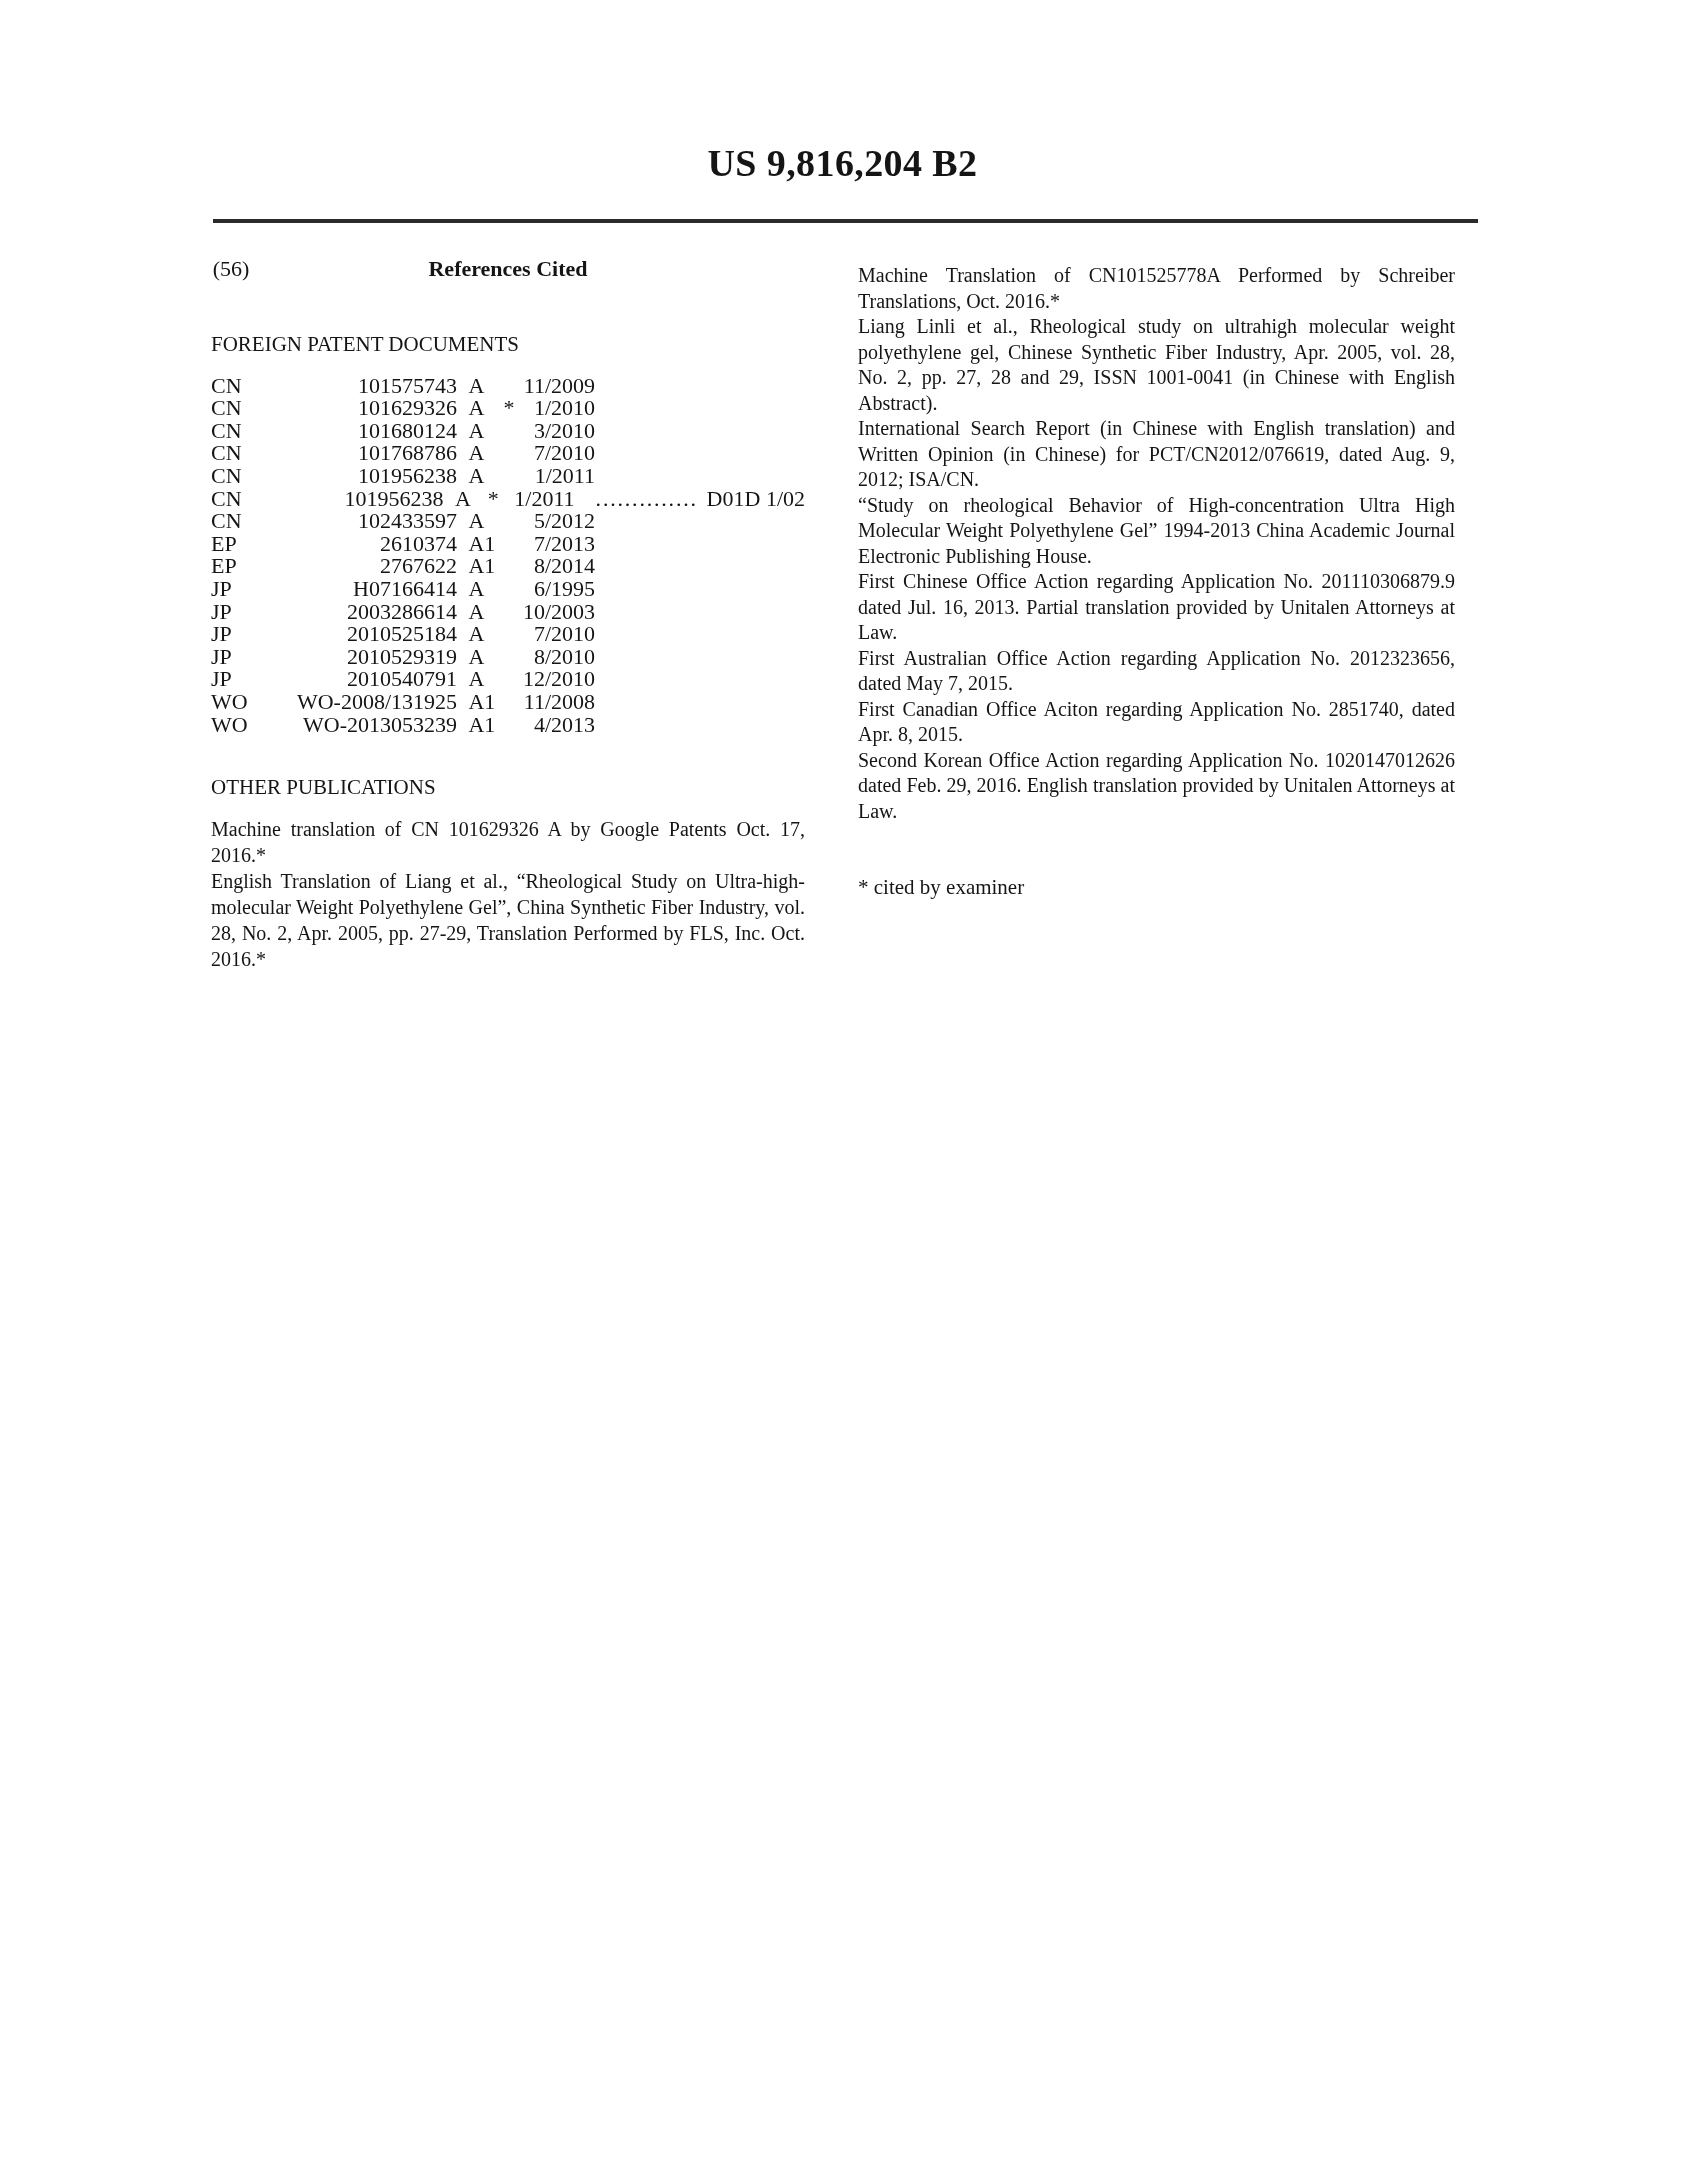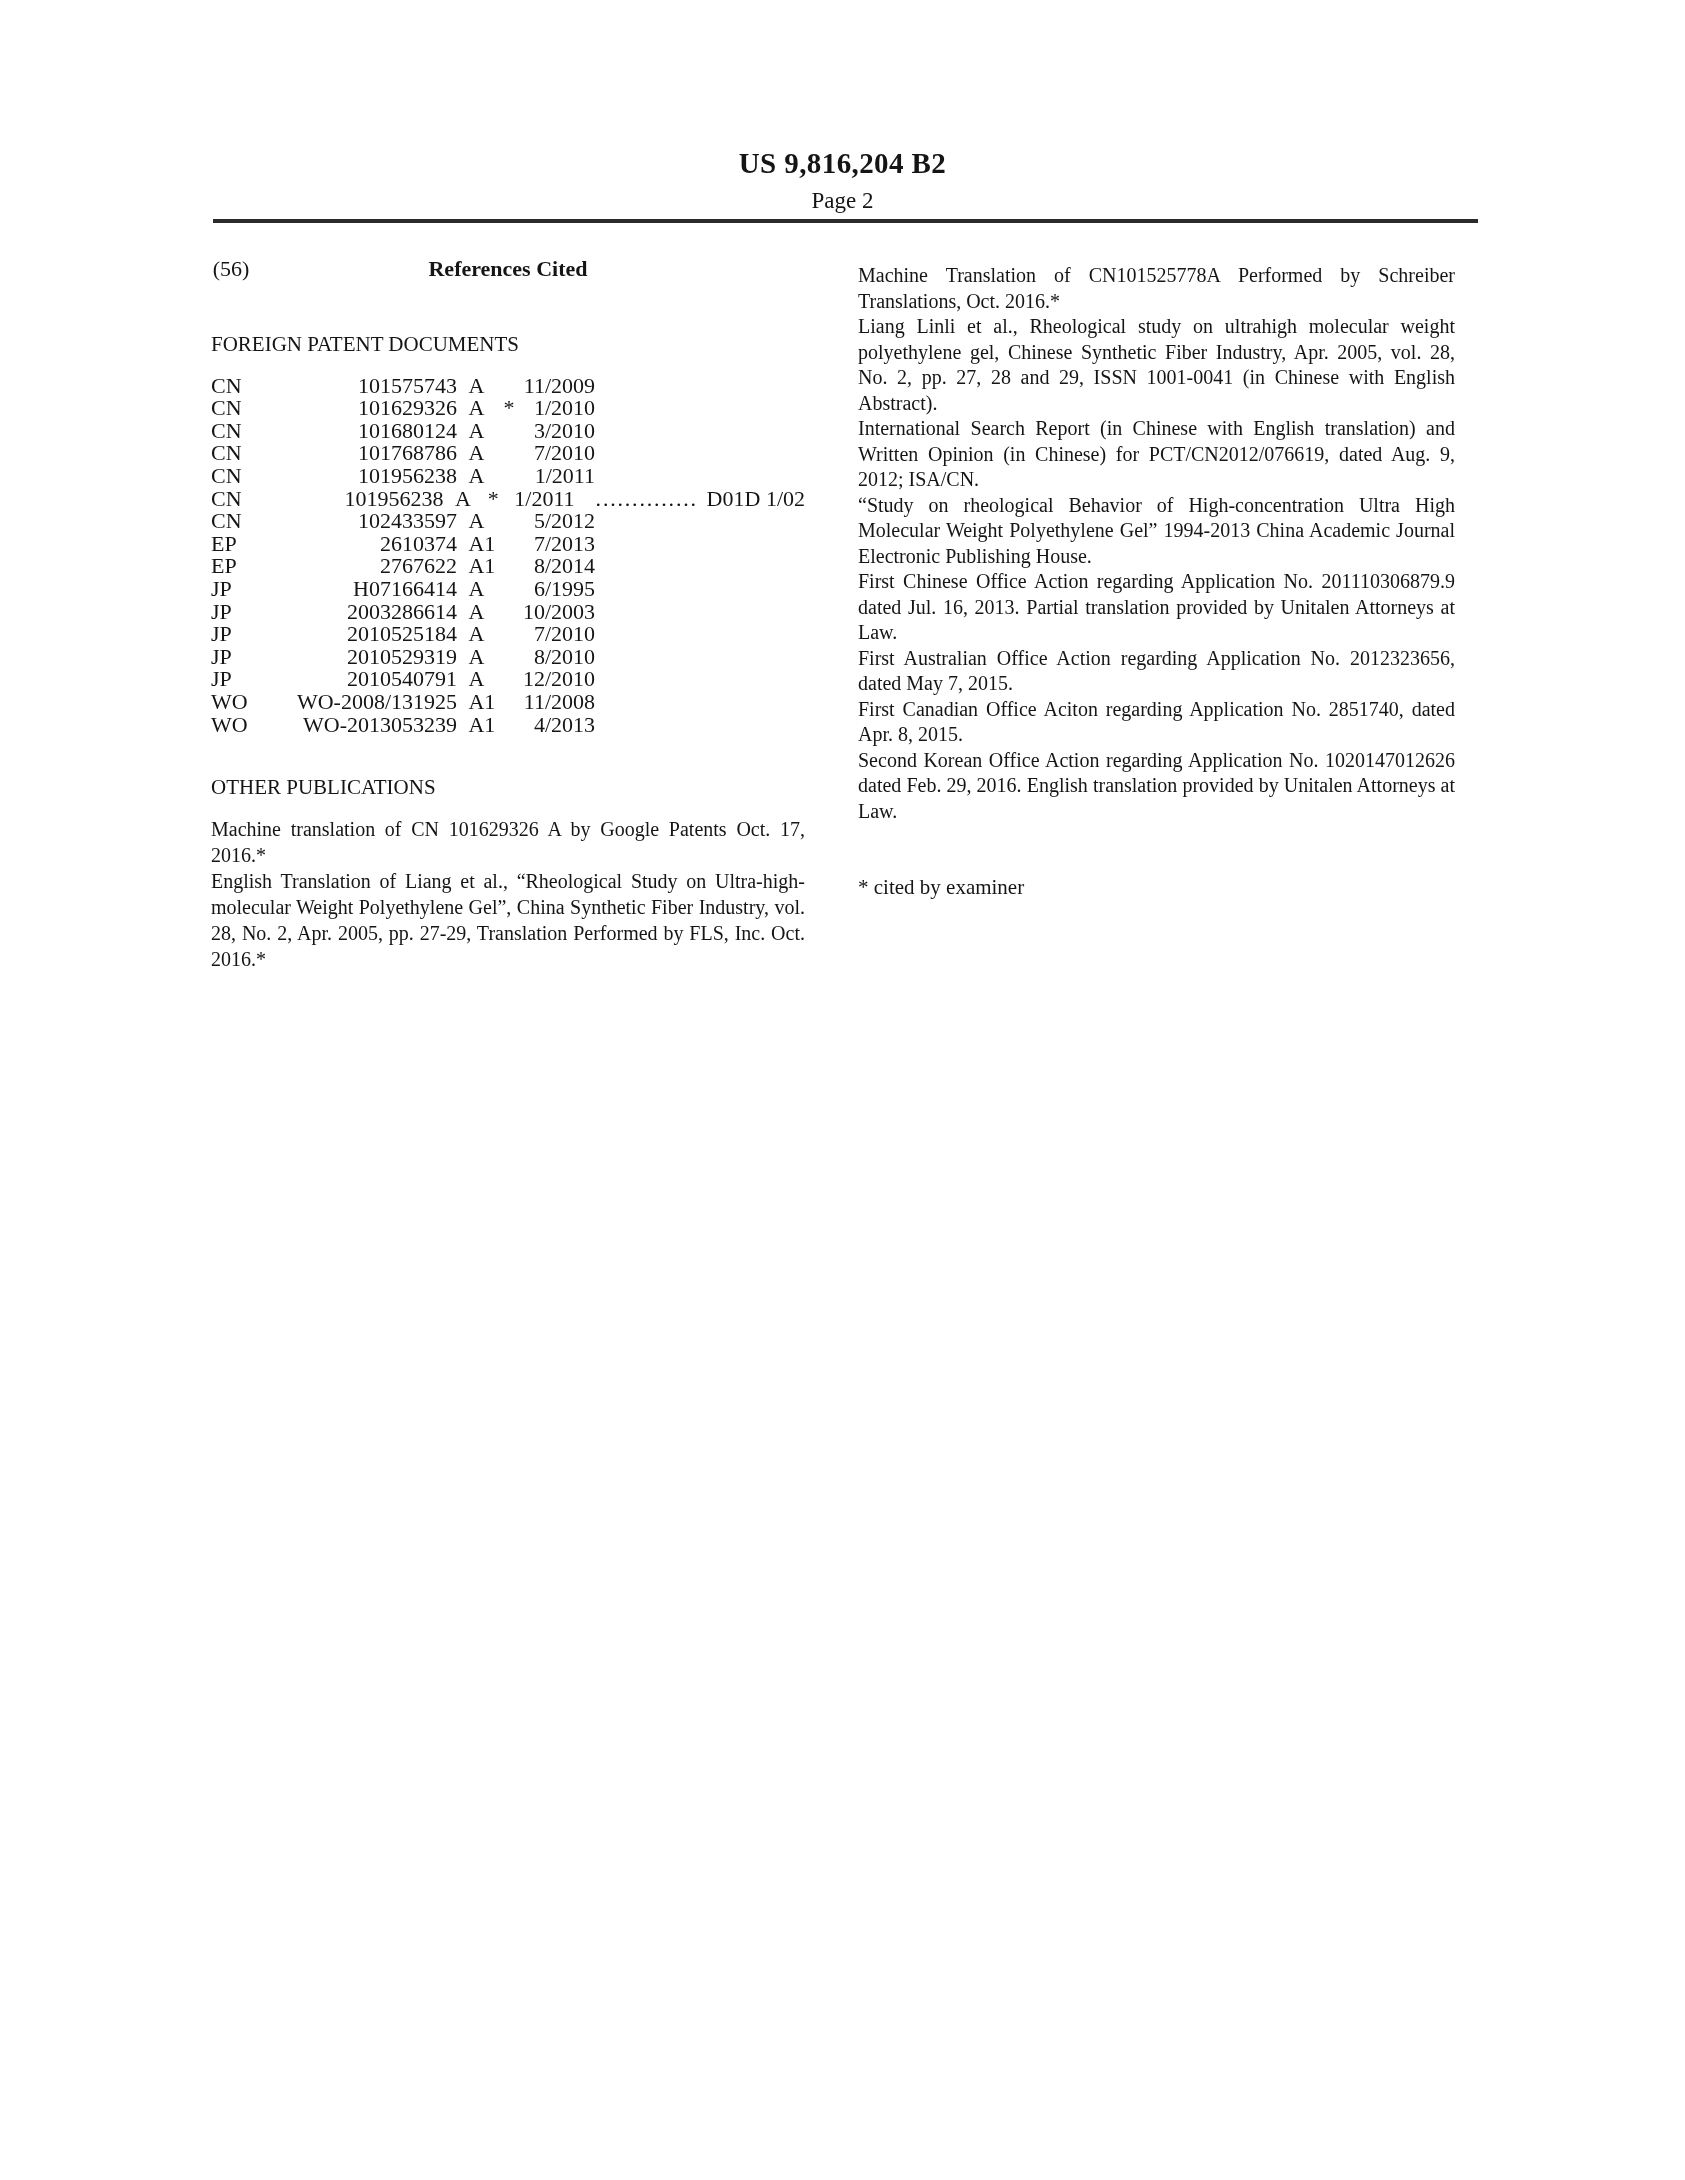--- a/index.html
+++ b/index.html
@@ -14,21 +14,21 @@
     font-family: "Liberation Serif", "DejaVu Serif", serif;
     color: #151515;
   }
 
   
   .patent-number {
     position: absolute;
     top: 146px; left: 0;
     width: 100%;
     text-align: center;
-    font-size: 29px;
+    font-size: 38px;
     font-weight: bold;
     letter-spacing: 0.4px;
     line-height: 35px;
   }
   .page-label {
     position: absolute;
     top: 188px; left: 0;
     width: 100%;
     text-align: center;
     font-size: 23px;
@@ -99,21 +99,20 @@
   }
   .footnote-gap { height: 24.6px; }
 </style>
 </head>
 <body>
 
 <div class="page">
 
   <div class="patent-number">US 9,816,204 B2</div>
 
-  <div class="page-label">Page 2</div>
 
   <div class="rule"></div>
 
   <section class="col col-left">
 
     <div class="section-head">
       <span class="sec-num">(56)</span>
       <span class="sec-title">References Cited</span>
     </div>
 

